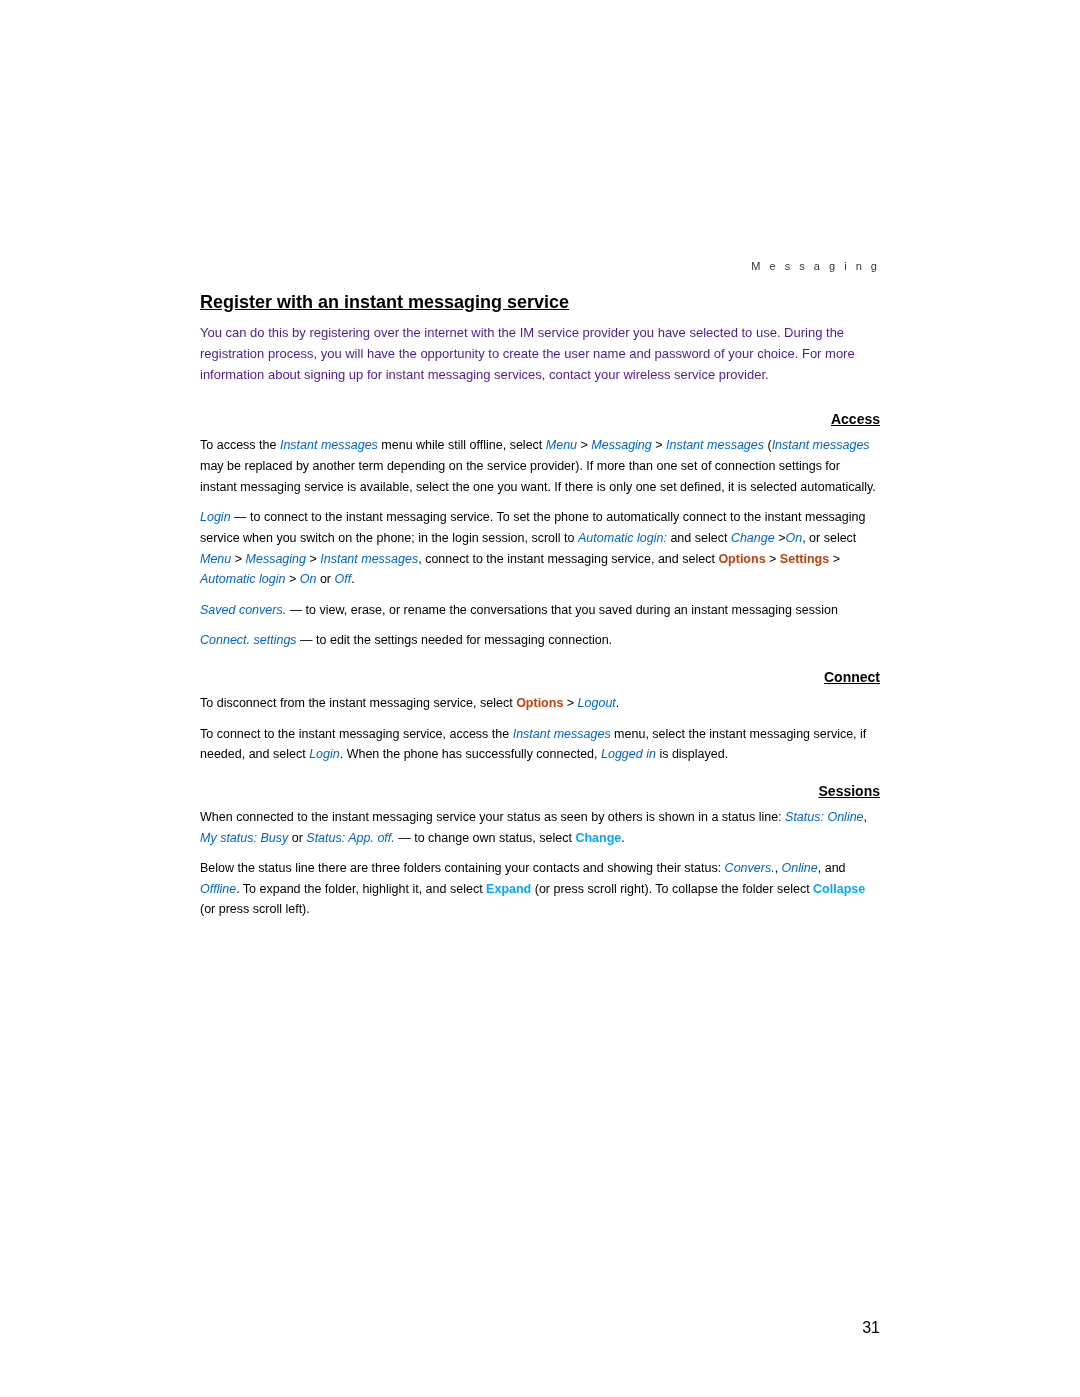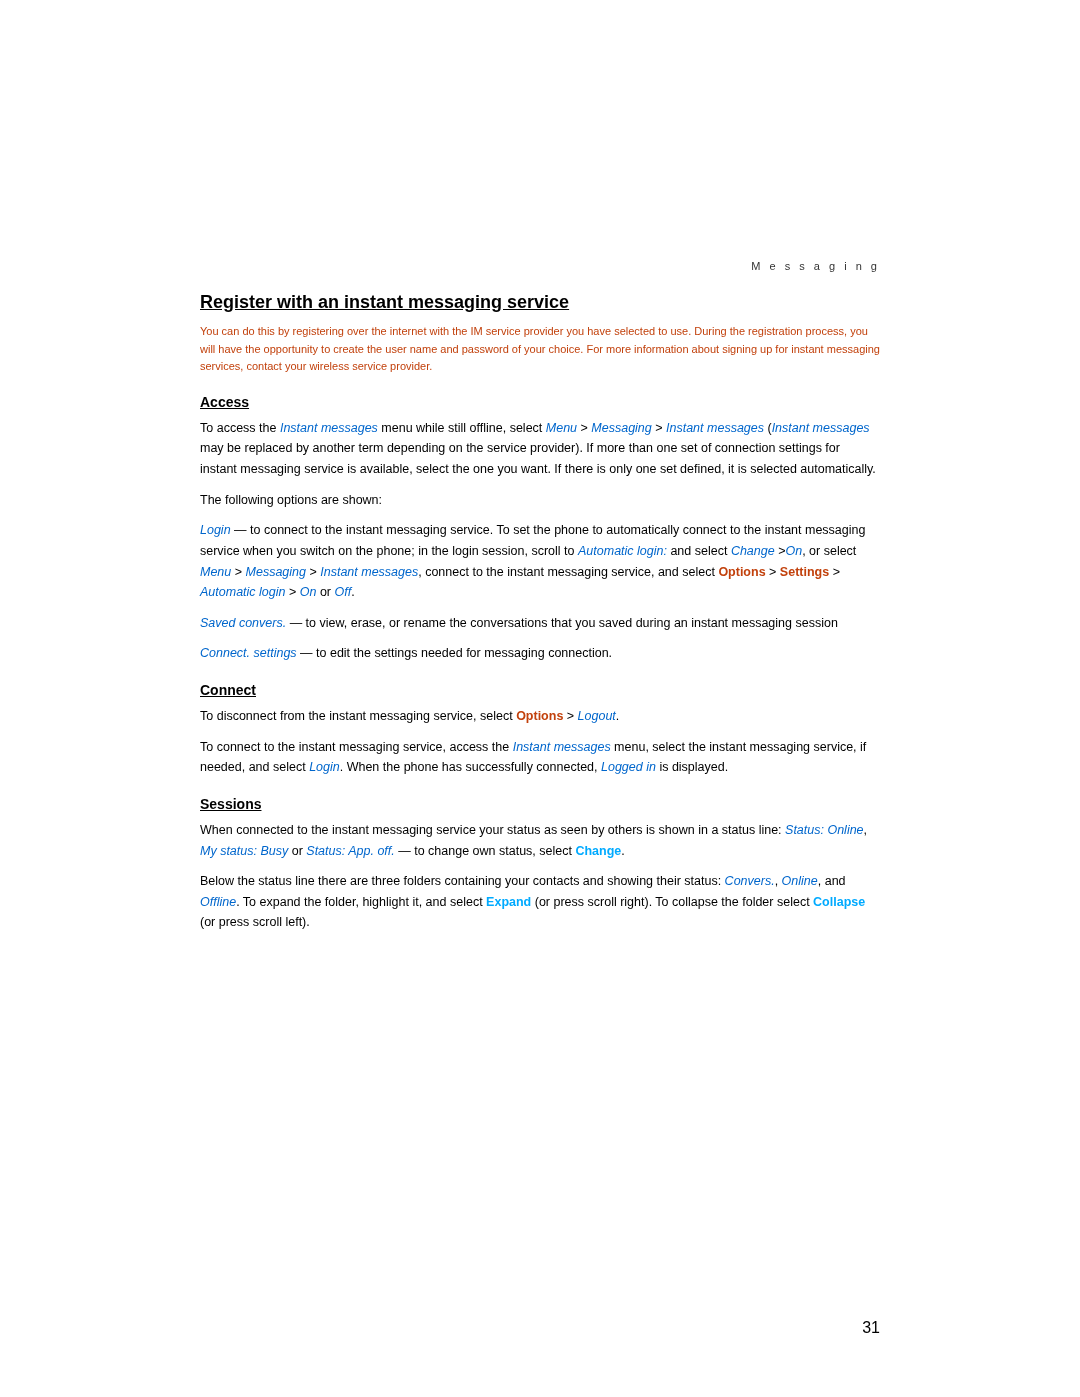--- a/index.html
+++ b/index.html
@@ -40,33 +40,34 @@
 
     .main-title {
       font-size: 18px;
       font-weight: bold;
       text-decoration: underline;
       margin-bottom: 10px;
       color: #000000;
     }
 
     .intro-paragraph {
-      font-size: 11px;
+      font-size: 13px;
       line-height: 1.6;
-      color: #c2410c;
-      margin-bottom: 18px;
+      color: #4c1d95;
+      margin-bottom: 26px;
     }
 
     .section-title {
       font-size: 14px;
       font-weight: bold;
       text-decoration: underline;
       margin-bottom: 8px;
       margin-top: 18px;
       color: #000000;
+      text-align: right;
     }
 
     .body-text {
       font-size: 12.5px;
       line-height: 1.65;
       color: #000000;
       margin-bottom: 10px;
     }
 
     .link-blue {
@@ -111,21 +112,20 @@
 
     <p class="intro-paragraph">You can do this by registering over the internet with the IM service provider you have selected to use. During the registration process, you will have the opportunity to create the user name and password of your choice. For more information about signing up for instant messaging services, contact your wireless service provider.</p>
 
     <h2 class="section-title">Access</h2>
 
     <p class="body-text">
       To access the <span class="link-blue">Instant messages</span> menu while still offline, select <span class="link-blue">Menu</span> &gt; <span class="link-blue">Messaging</span> &gt;
       <span class="link-blue">Instant messages</span> (<span class="link-blue">Instant messages</span> may be replaced by another term depending on the service provider). If more than one set of connection settings for instant messaging service is available, select the one you want. If there is only one set defined, it is selected automatically.
     </p>
 
-    <p class="body-text">The following options are shown:</p>
 
     <p class="body-text">
       <span class="link-blue">Login</span> — to connect to the instant messaging service. To set the phone to automatically connect to the instant messaging service when you switch on the phone; in the login session, scroll to <span class="link-blue">Automatic login:</span> and select <span class="link-blue">Change</span> &gt;<span class="link-blue">On</span>, or select <span class="link-blue">Menu</span> &gt; <span class="link-blue">Messaging</span> &gt; <span class="link-blue">Instant messages</span>, connect to the instant messaging service, and select <span class="link-bold-options">Options</span> &gt; <span class="link-bold-options">Settings</span> &gt; <span class="link-blue">Automatic login</span> &gt; <span class="link-blue">On</span> or <span class="link-blue">Off</span>.
     </p>
 
     <p class="body-text">
       <span class="link-blue">Saved convers.</span> — to view, erase, or rename the conversations that you saved during an instant messaging session
     </p>
 
     <p class="body-text">

